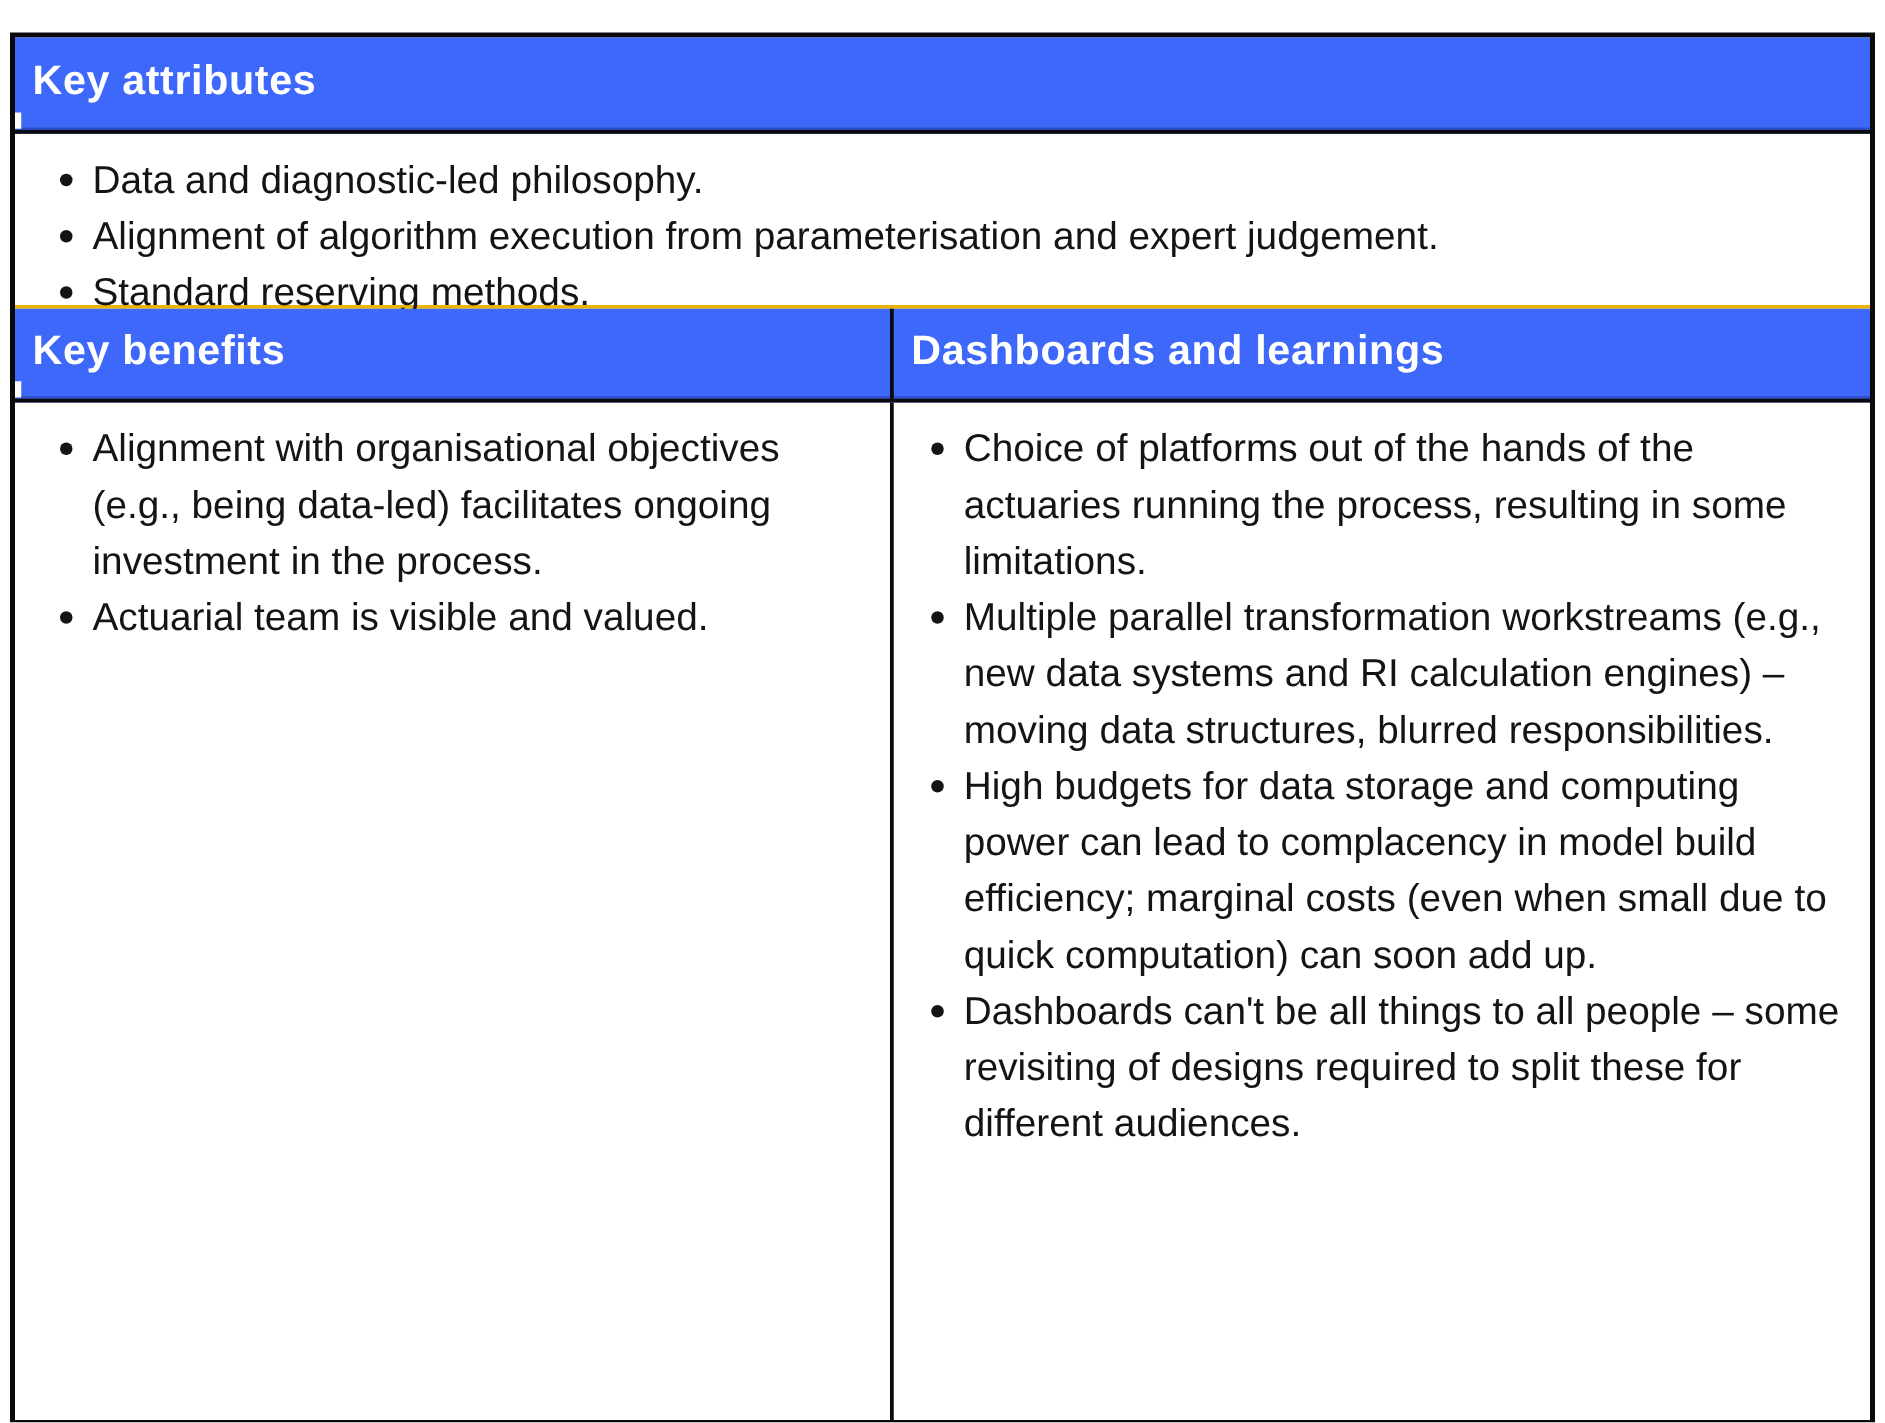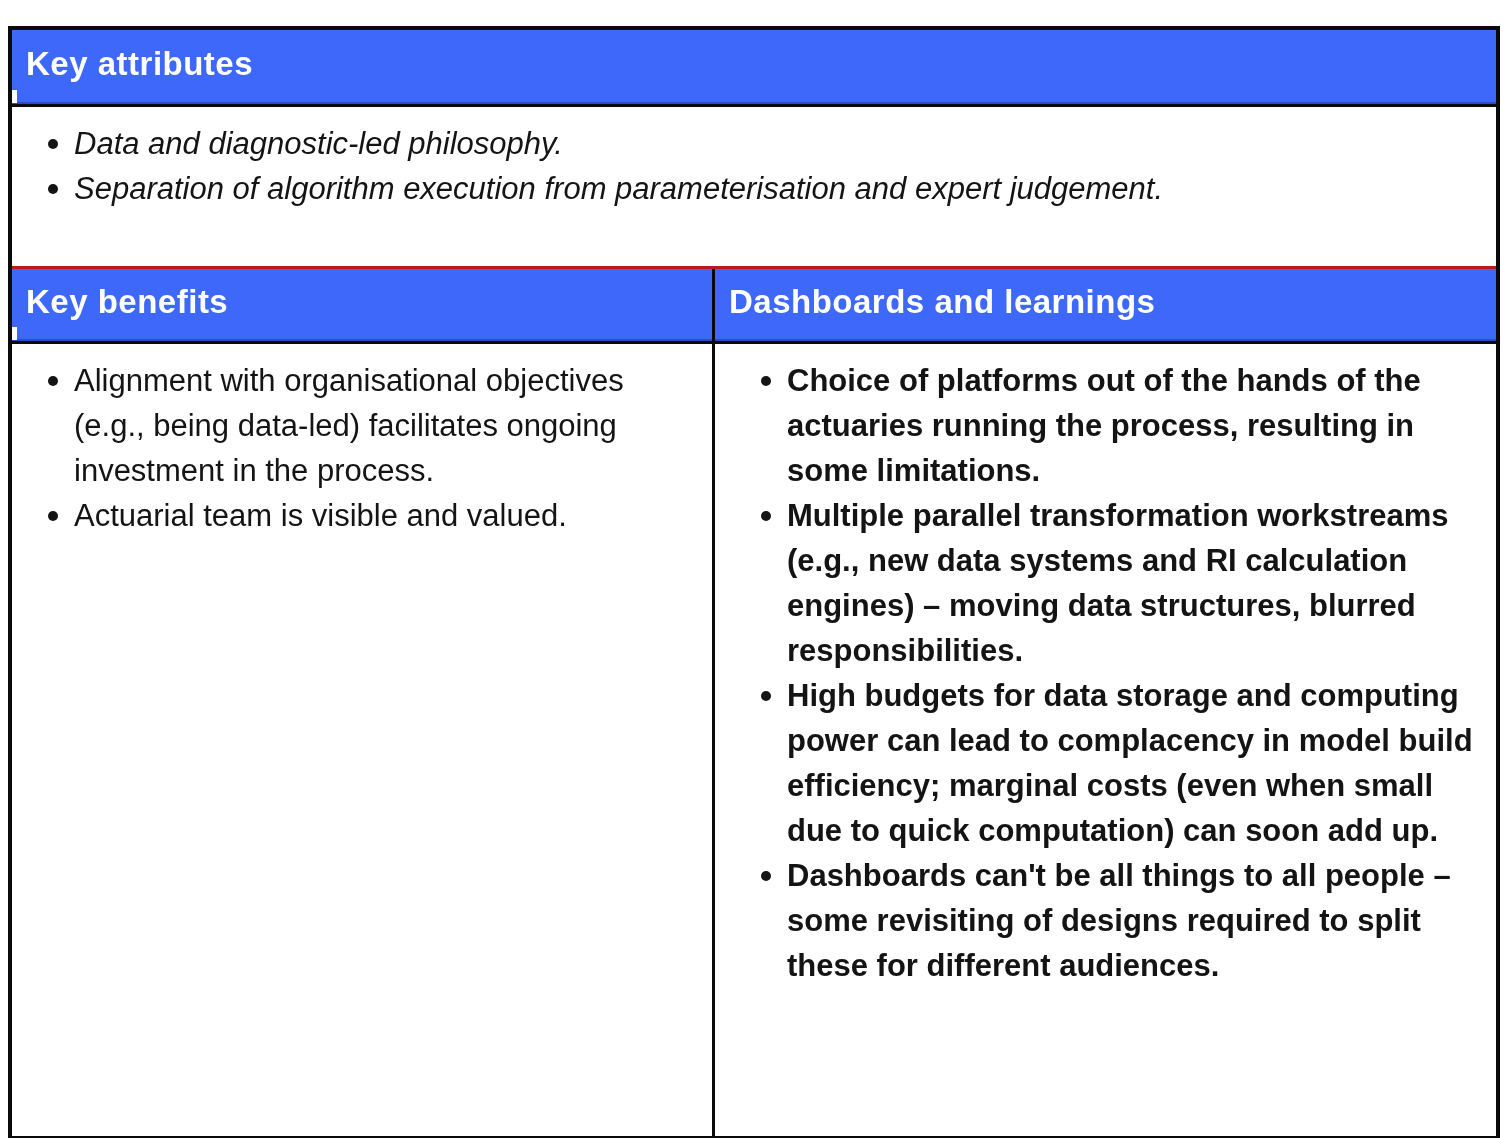--- a/index.html
+++ b/index.html
@@ -58,43 +58,42 @@
     bottom: 1px;
     width: 5px;
     height: 13px;
     background: #ffffff;
   }
   .body-row {
     background: #ffffff;
     box-sizing: border-box;
   }
   .body-row.attributes {
-    height: 162px;
-    border-bottom: 3px solid #b91c1c;
+    height: 140px;
+    border-bottom: 3px solid #eab308;
     flex: 0 0 auto;
-    font-style: italic;
   }
   .split { display: flex; }
   .col-left {
     width: 700px;
     flex: 0 0 700px;
     box-sizing: border-box;
   }
   .col-right {
     flex: 1 1 auto;
     border-left: 3px solid #0a0a0a;
     box-sizing: border-box;
   }
   .body-row.bottom { flex: 1 1 auto; }
   ul.bullets {
     list-style: none;
     margin: 0;
     padding: 14px 18px 10px 30px;
   }
-  .col-right ul.bullets { padding-left: 40px; font-weight: bold; }
+  .col-right ul.bullets { padding-left: 24px; }
   li.bullet-item {
     display: flex;
     align-items: flex-start;
     color: #141414;
     font-size: 31px;
     line-height: 45px;
   }
   .dot {
     flex: 0 0 32px;
     position: relative;
@@ -126,21 +125,25 @@
     </div>
 
     <div class="body-row attributes">
       <ul class="bullets">
         <li class="bullet-item">
           <span class="dot"></span>
           <span class="txt">Data and diagnostic-led philosophy.</span>
         </li>
         <li class="bullet-item">
           <span class="dot"></span>
-          <span class="txt">Separation of algorithm execution from parameterisation and expert judgement.</span>
+          <span class="txt">Alignment of algorithm execution from parameterisation and expert judgement.</span>
+        </li>
+        <li class="bullet-item">
+          <span class="dot"></span>
+          <span class="txt">Standard reserving methods.</span>
         </li>
       </ul>
     </div>
 
     <div class="header-row h2 split">
       <div class="header-cell col-left">
         <span class="header-text">Key benefits</span>
         <span class="notch"></span>
       </div>
       <div class="header-cell col-right">

